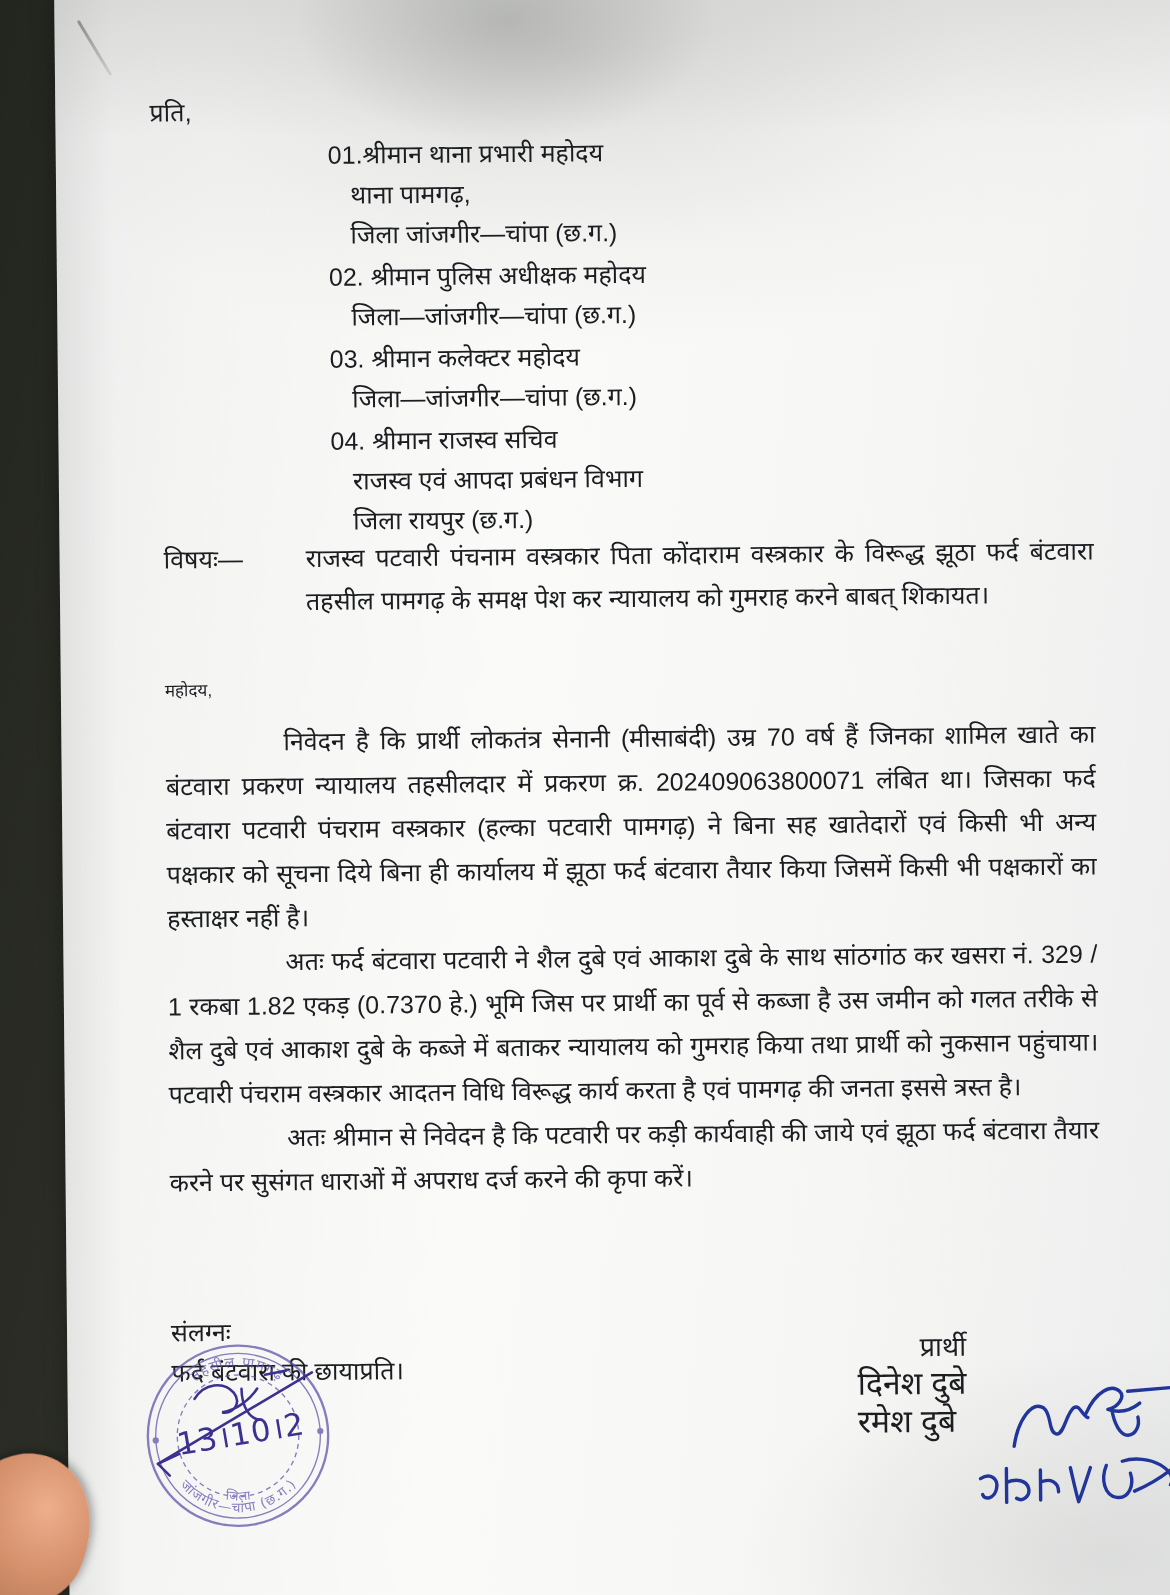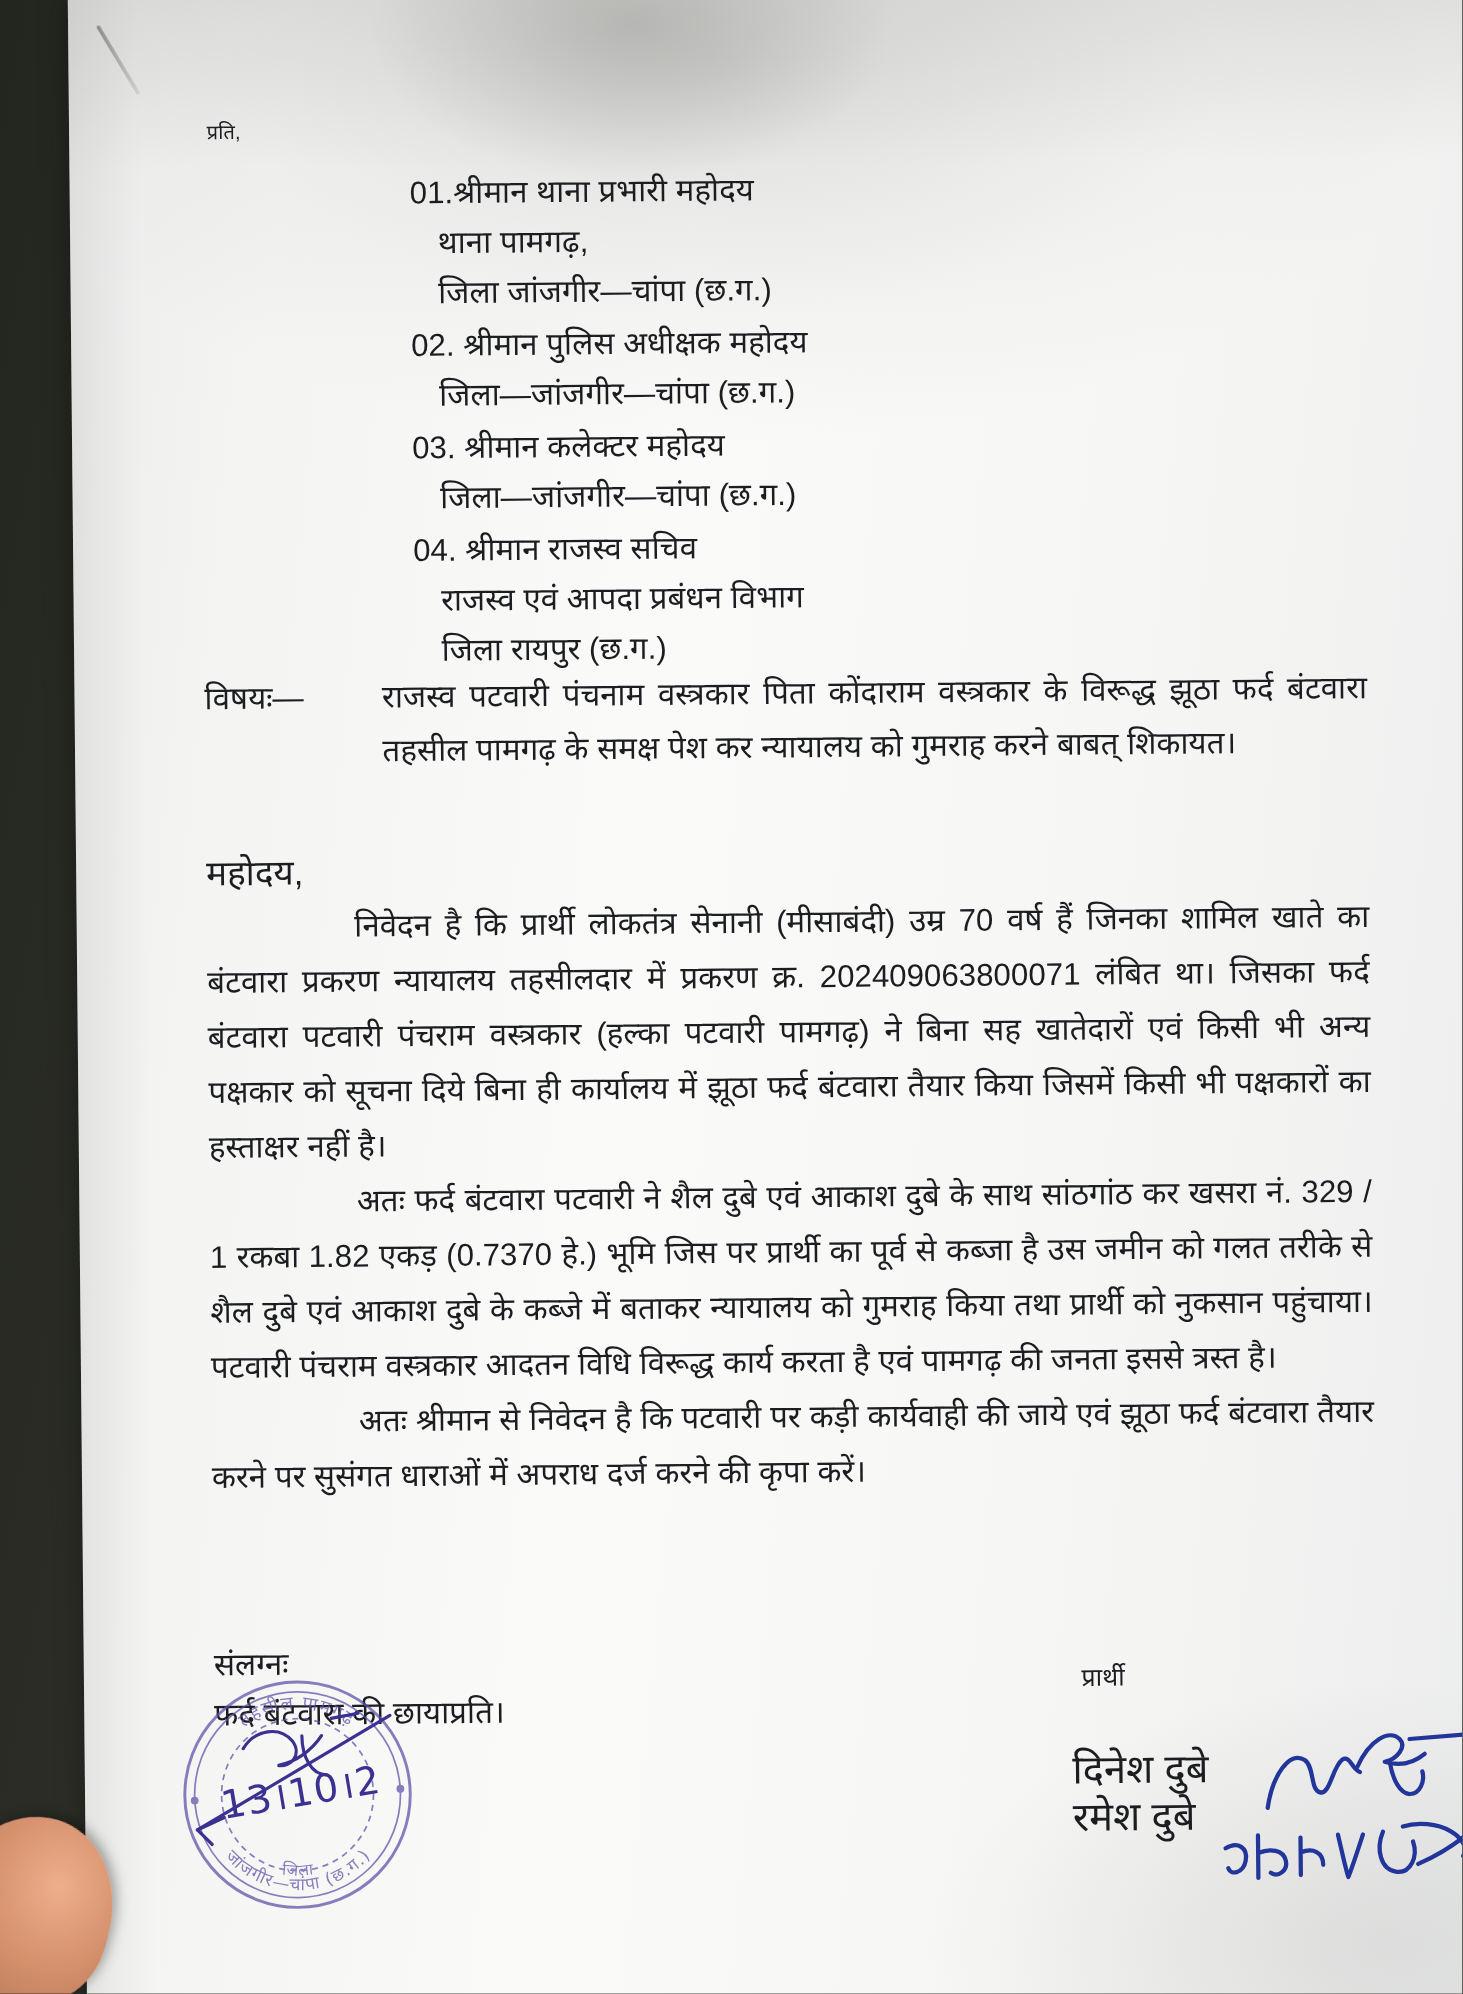--- a/index.html
+++ b/index.html
@@ -99,23 +99,23 @@
     transform: rotate(-0.55deg);
     color: #1b1d20;
     font-family: "Liberation Sans", sans-serif;
   }
 
   .hi { font-family: "Liberation Sans", sans-serif; }
 
   
   .to-label {
     position: absolute;
-    left: 110px;
+    left: 94px;
     top: 104px;
-    font-size: 16px;
+    font-size: 25px;
     letter-spacing: 0.2px;
   }
 
   
   .addressees {
     position: absolute;
     left: 272px;
     top: 146px;
     width: 640px;
   }
@@ -148,21 +148,21 @@
     line-height: 43px;
     text-align: justify;
     text-align-last: left;
   }
 
   
   .salutation {
     position: absolute;
     left: 104px;
     top: 688px;
-    font-size: 28px;
+    font-size: 17px;
   }
 
   
   .body-wrap {
     position: absolute;
     left: 104px;
     top: 730px;
     width: 930px;
   }
   .para {
@@ -184,21 +184,21 @@
   }
   .encl-item { white-space: nowrap; }
 
   
   .sig-block {
     position: absolute;
     left: 790px;
     top: 1344px;
     text-align: left;
   }
-  .sig-title { font-size: 20px; margin-bottom: 42px; padding-left: 8px; }
+  .sig-title { font-size: 27px; padding-left: 8px; text-align: right; }
   .sig-name { font-size: 32px; line-height: 38px; white-space: nowrap; }
 
   
   .ink {
     position: absolute;
     color: #21359a;
     font-family: "DejaVu Sans", sans-serif;
   }
   .sig1 { left: 940px; top: 1392px; }
   .sig2 { left: 906px; top: 1470px; }

